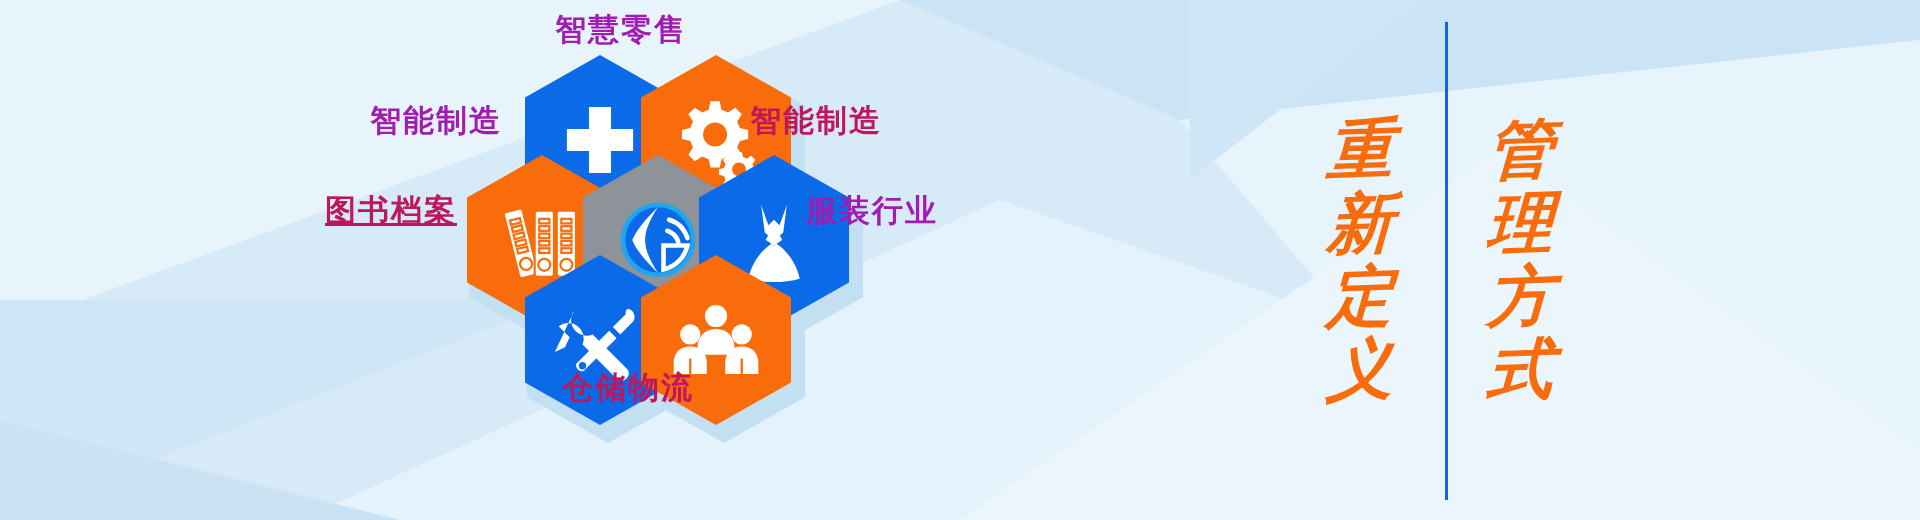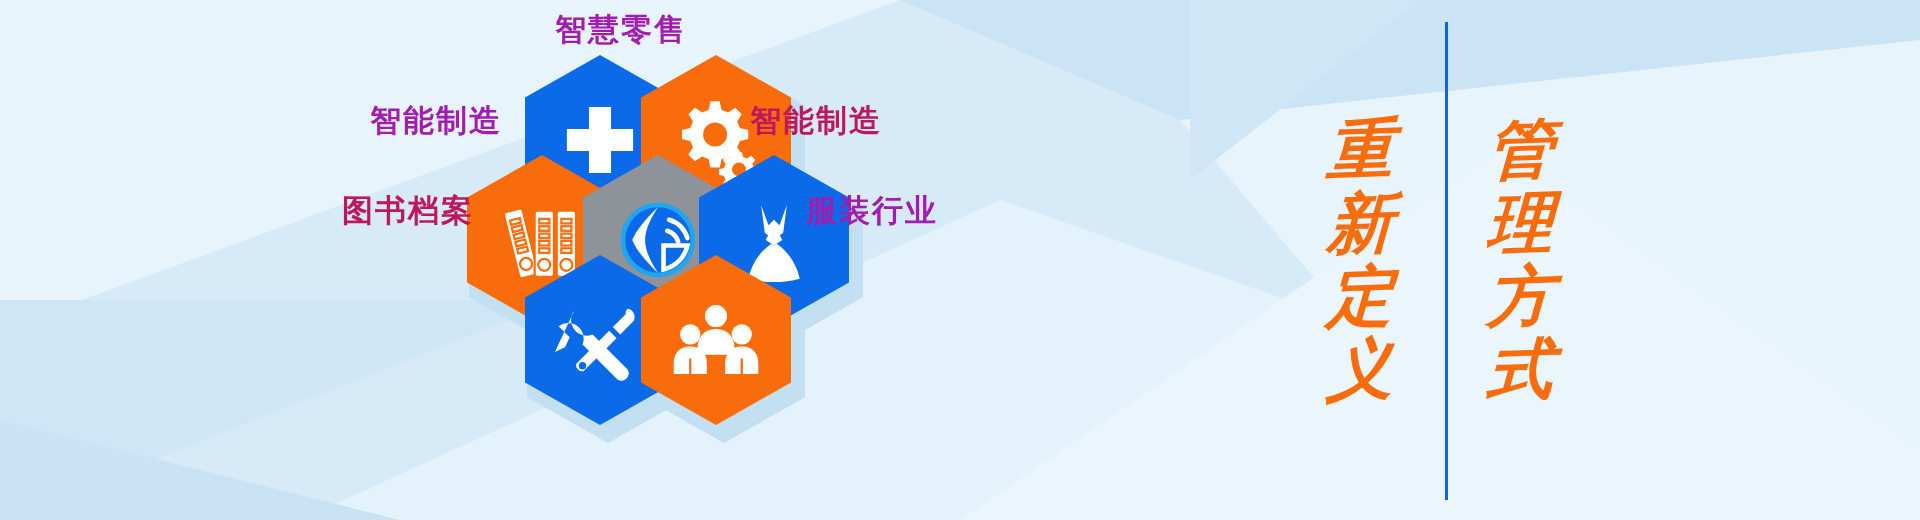--- a/index.html
+++ b/index.html
@@ -186,26 +186,27 @@
         </g>
       </svg>
     </div>
 
     <div class="lab lab-blue lab-l" style="left:370px;top:105px;">智能制造</div>
 
     <div class="lab lab-blue" style="left:555px;top:14px;">智慧零售</div>
 
     <div class="lab lab-orange lab-r" style="left:750px;top:105px;">智能制造</div>
 
-    <div class="lab lab-orange lab-l" style="left:342px;top:195px;">图书档案</div>
+    <div class="lab lab-orange lab-l" style="left:325px;top:195px;text-decoration:underline;">图书档案</div>
 
     <div class="lab lab-blue lab-r" style="left:806px;top:195px;text-align:center;">服装行业</div>
 
 
 
+    <div class="lab lab-orange" style="left:562px;top:372px;">仓储物流</div>
   </div>
 
   <div id="slogan">
     <div id="divider"></div>
 
     <div class="col" id="col-left">
       <span>重</span>
       <span>新</span>
       <span>定</span>
       <span>义</span>

